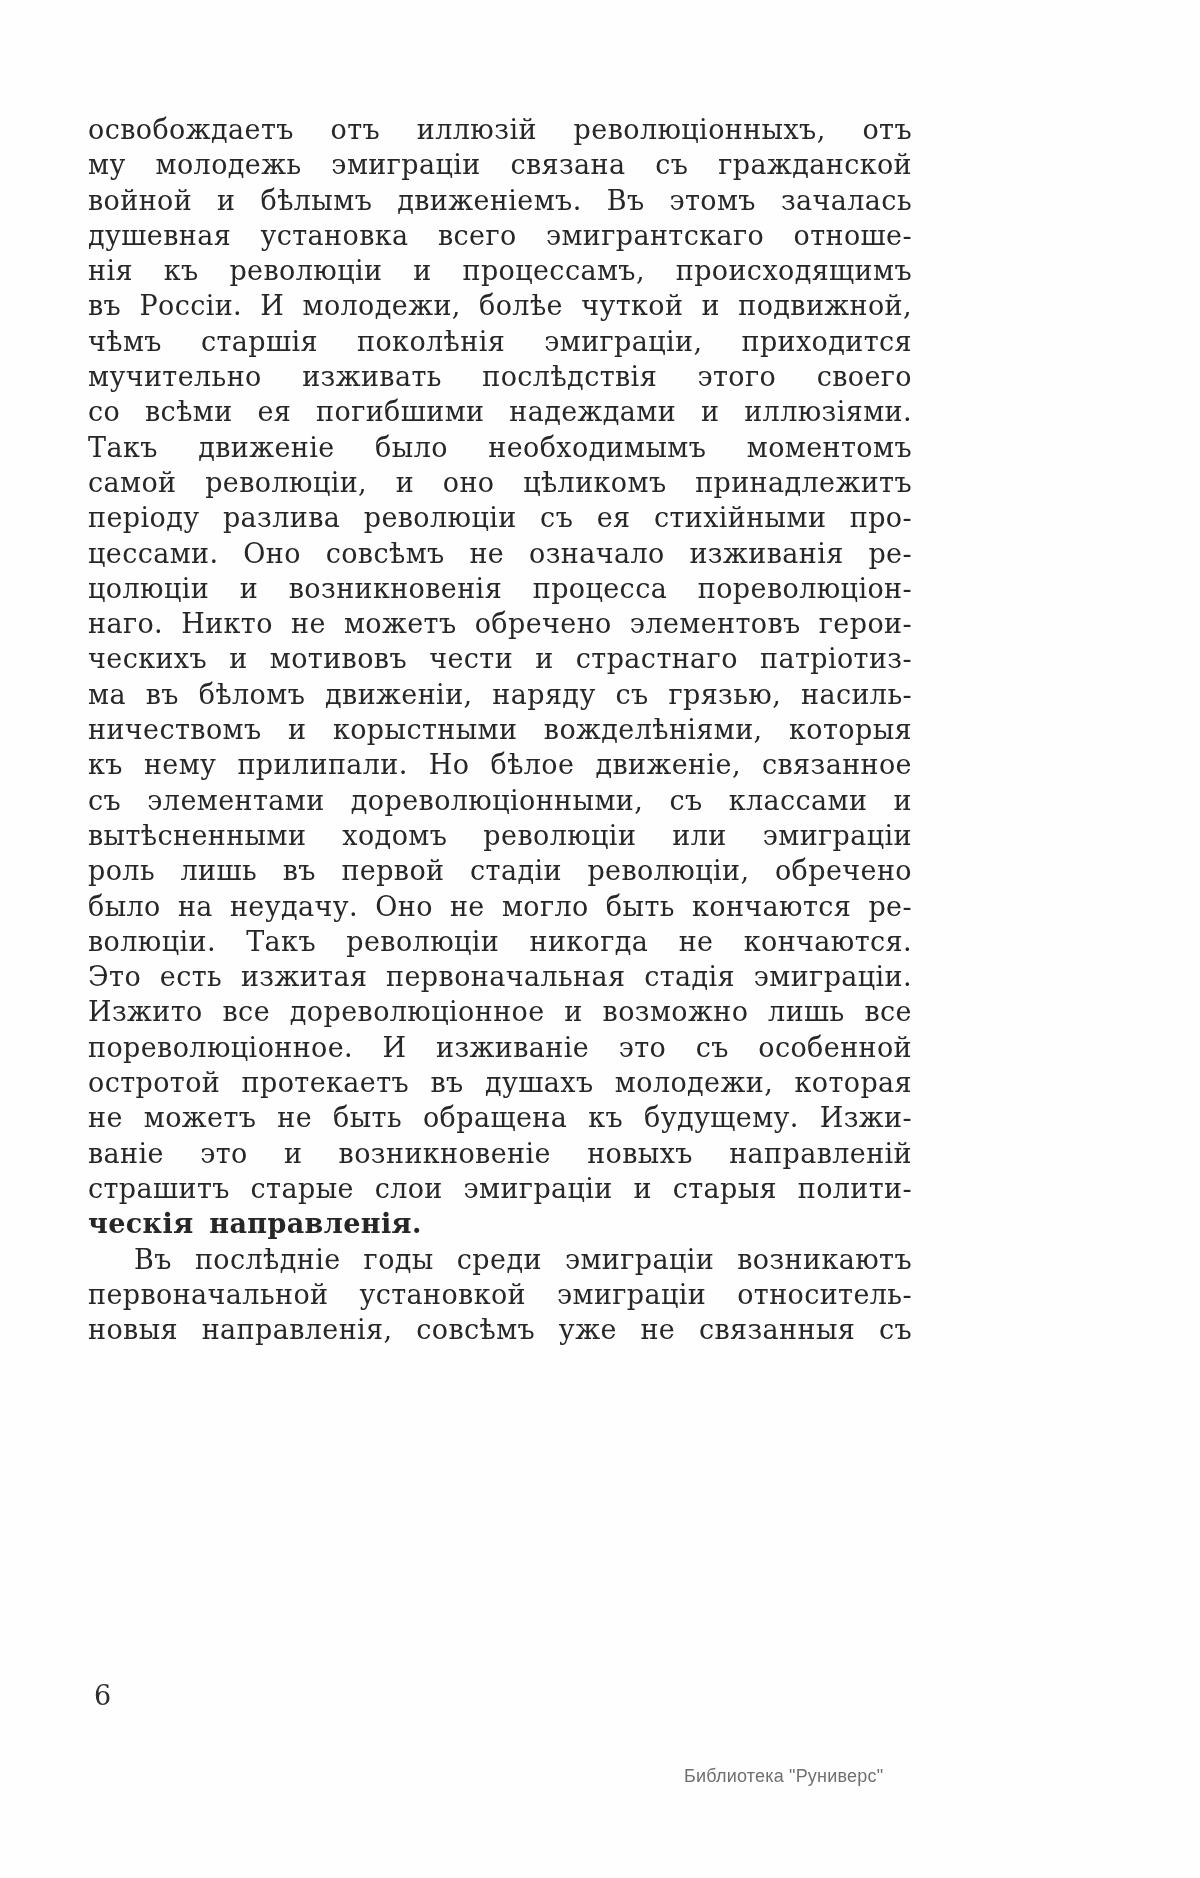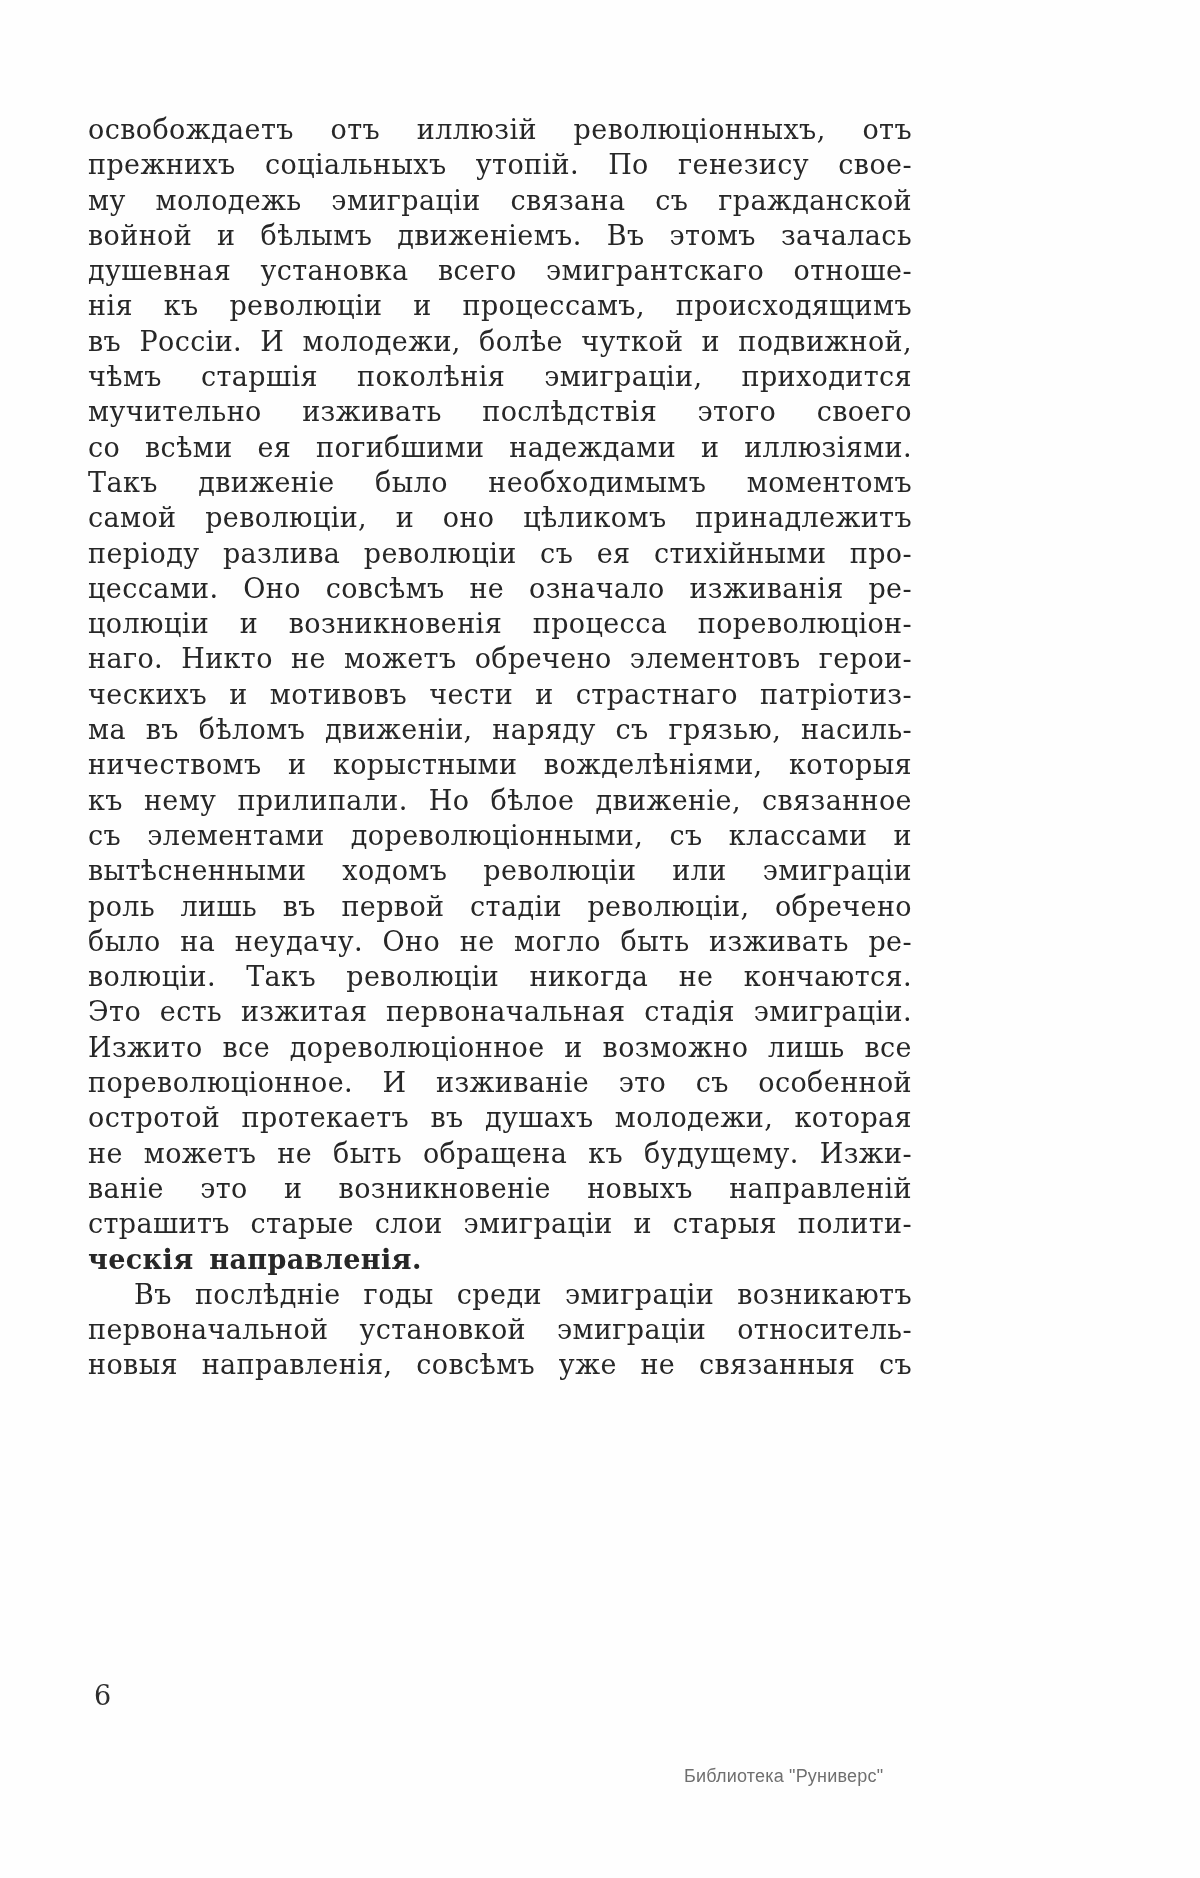--- a/index.html
+++ b/index.html
@@ -63,21 +63,20 @@
     letter-spacing: 0.2px;
   }
 </style>
 </head>
 <body>
 
 <div class="page">
 
   <div class="text-block">
       <div class="line">освобождаетъ отъ иллюзій революціонныхъ, отъ</div>
-      <div class="line">прежнихъ соціальныхъ утопій. По генезису свое-</div>
       <div class="line">му молодежь эмиграціи связана съ гражданской</div>
       <div class="line">войной и бѣлымъ движеніемъ. Въ этомъ зачалась</div>
       <div class="line">душевная установка всего эмигрантскаго отноше-</div>
       <div class="line">нія къ революціи и процессамъ, происходящимъ</div>
       <div class="line">въ Россіи. И молодежи, болѣе чуткой и подвижной,</div>
       <div class="line">чѣмъ старшія поколѣнія эмиграціи, приходится</div>
       <div class="line">мучительно изживать послѣдствія этого своего</div>
       <div class="line">со всѣми ея погибшими надеждами и иллюзіями.</div>
       <div class="line">Такъ движеніе было необходимымъ моментомъ</div>
       <div class="line">самой революціи, и оно цѣликомъ принадлежитъ</div>
@@ -85,21 +84,21 @@
       <div class="line">цессами. Оно совсѣмъ не означало изживанія ре-</div>
       <div class="line">цолюціи и возникновенія процесса пореволюціон-</div>
       <div class="line">наго. Никто не можетъ обречено элементовъ герои-</div>
       <div class="line">ческихъ и мотивовъ чести и страстнаго патріотиз-</div>
       <div class="line">ма въ бѣломъ движеніи, наряду съ грязью, насиль-</div>
       <div class="line">ничествомъ и корыстными вожделѣніями, которыя</div>
       <div class="line">къ нему прилипали. Но бѣлое движеніе, связанное</div>
       <div class="line">съ элементами дореволюціонными, съ классами и</div>
       <div class="line">вытѣсненными ходомъ революціи или эмиграціи</div>
       <div class="line">роль лишь въ первой стадіи революціи, обречено</div>
-      <div class="line">было на неудачу. Оно не могло быть изживать ре-</div>
+      <div class="line">было на неудачу. Оно не могло быть кончаются ре-</div>
       <div class="line">волюціи. Такъ революціи никогда не кончаются.</div>
       <div class="line">Это есть изжитая первоначальная стадія эмиграціи.</div>
       <div class="line">Изжито все дореволюціонное и возможно лишь все</div>
       <div class="line">пореволюціонное. И изживаніе это съ особенной</div>
       <div class="line">остротой протекаетъ въ душахъ молодежи, которая</div>
       <div class="line">не можетъ не быть обращена къ будущему. Изжи-</div>
       <div class="line">ваніе это и возникновеніе новыхъ направленій</div>
       <div class="line">страшитъ старые слои эмиграціи и старыя полити-</div>
       <div class="line para-end">ческія направленія.</div>
       <div class="line indent">Въ послѣдніе годы среди эмиграціи возникаютъ</div>

